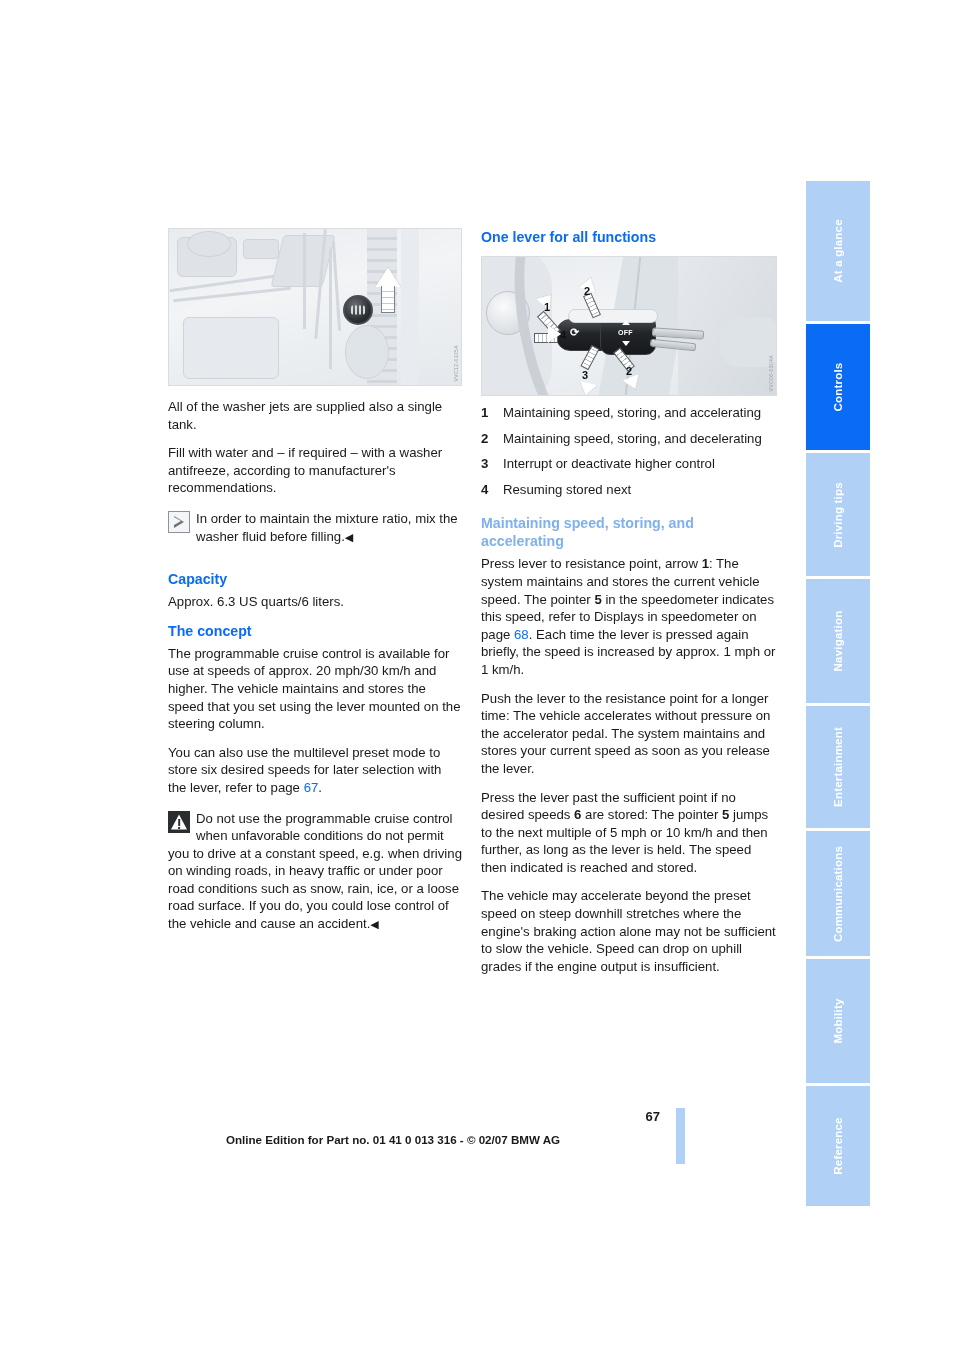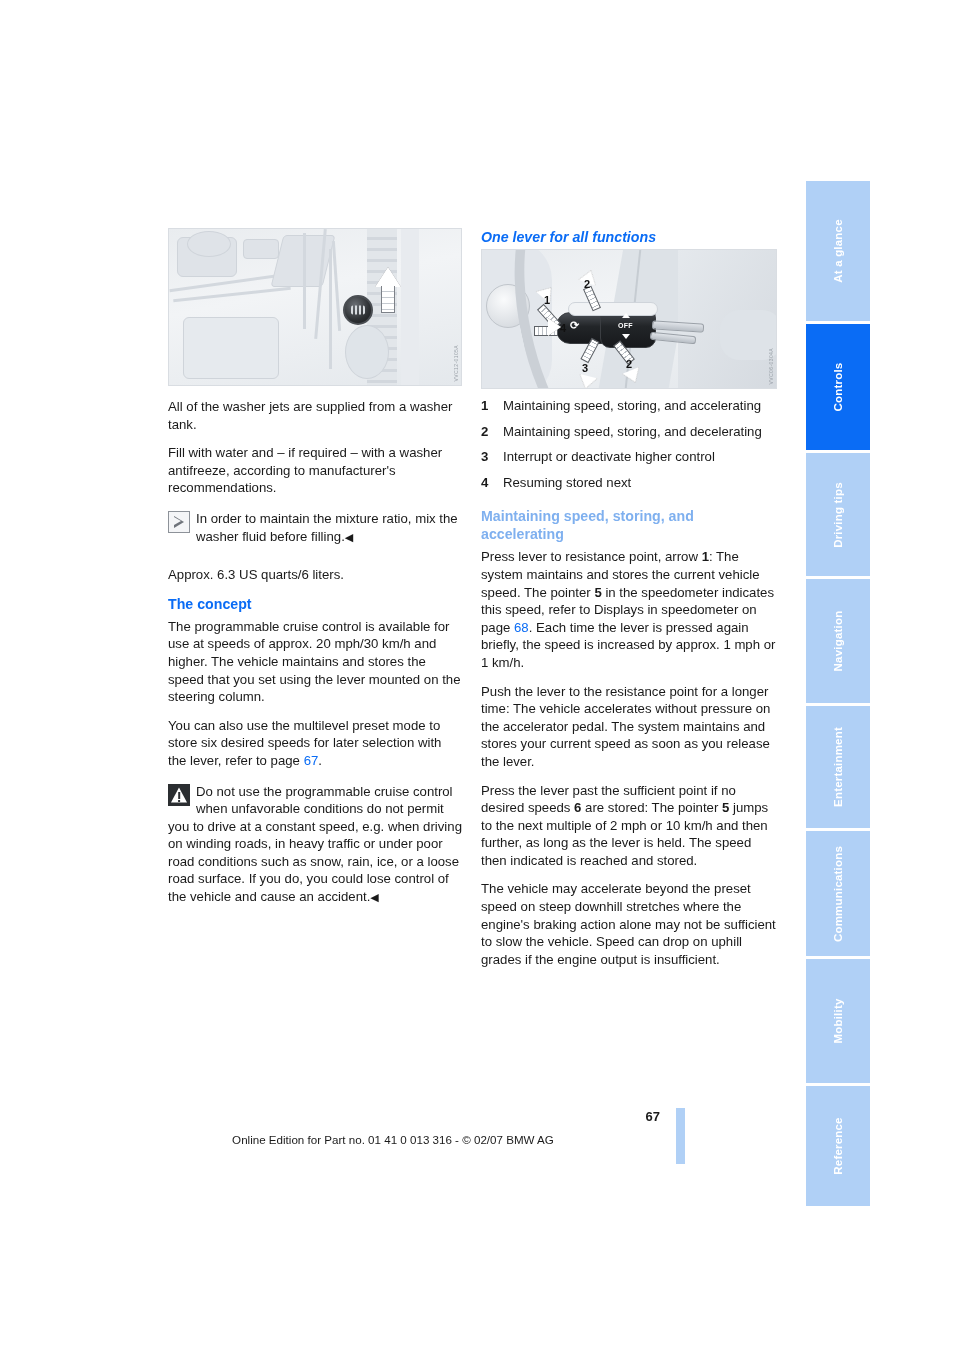--- a/index.html
+++ b/index.html
@@ -197,21 +197,21 @@
     line-height: 18px;
     margin-top: 4px;
     margin-bottom: 5px;
   }
   .h2.pale {
     color: #7fb0ef;
     font-size: 14.2px;
     margin-top: 16px;
     margin-bottom: 5px;
   }
-  .h2.one-lever { margin-top: 0; margin-bottom: 3px; font-style: italic; }
+  .h2.one-lever { margin-top: 0; margin-bottom: 10px; }
   .ref { color: #0a6cf5; }
   .bold { font-weight: bold; }
   .end-mark { font-size: 11px; letter-spacing: -0.5px; }
 
   
   .note {
     position: relative;
     margin-bottom: 11px;
     padding-left: 0;
   }
@@ -333,20 +333,21 @@
     background: #b0d0f6;
   }
   .footer-line {
     position: absolute;
     left: 0;
     top: 1133px;
     width: 954px;
     text-align: center;
     font-size: 11.6px;
     color: #1a1a1a;
+    font-weight: bold;
   }
   .footer-line span { position: relative; left: -84px; }
 </style>
 </head>
 <body>
 
 <div class="page">
 
   <div class="tab-rail">
     <div class="tab" style="top:0px;height:140px;">
@@ -395,32 +396,33 @@
       <div class="eb" style="left:176px;top:96px;width:44px;height:54px;border-radius:50%;background:#dfe4e9;"></div>
       <div class="cap" style="left:174px;top:66px;"></div>
       <div class="blockarrow-up" style="left:206px;top:38px;"></div>
       <div class="blockarrow-up" style="left:206px;top:38px;">
         <div class="head"></div>
         <div class="tail"></div>
       </div>
       <div class="fig-code">VVC12-0105A</div>
     </div>
 
-    <p style="margin-top:12px;">All of the washer jets are supplied from a washer tank.</p>
+    <p style="margin-top:12px;">All of the washer jets are supplied also a single tank.</p>
     <p>Fill with water and – if required – with a washer antifreeze, according to manufacturer's recommendations.</p>
 
     <div class="note">
       <div class="note-icon icon-note">
           <span class="tri"></span>
         </div>
       <p><span>In order to maintain the mixture ratio, mix the washer fluid before filling.</span><span class="end-mark">◀</span></p>
     </div>
 
     <div style="clear:both;height:9px;"></div>
 
+    <div class="h2">Capacity</div>
     <p>Approx. 6.3 US quarts/6 liters.</p>
 
 
     <div class="h2">The concept</div>
 
     <p>The programmable cruise control is available for use at speeds of approx. 20 mph/30 km/h and higher. The vehicle maintains and stores the speed that you set using the lever mounted on the steering column.</p>
 
     <p><span>You can also use the multilevel preset mode to store six desired speeds for later selection with the lever, refer to page </span><span class="ref">67</span><span>.</span></p>
 
 
@@ -506,21 +508,21 @@
         <div class="legend-text">Resuming stored next</div>
       </div>
     </div>
 
     <div class="h2 pale">Maintaining speed, storing, and accelerating</div>
 
     <p><span>Press lever to resistance point, arrow </span><span class="bold">1</span><span>: The system maintains and stores the current vehicle speed. The pointer </span><span class="bold">5</span><span> in the speedometer indicates this speed, refer to Displays in speedometer on page </span><span class="ref">68</span><span>. Each time the lever is pressed again briefly, the speed is increased by approx. 1 mph or 1 km/h.</span></p>
 
     <p>Push the lever to the resistance point for a longer time: The vehicle accelerates without pressure on the accelerator pedal. The system maintains and stores your current speed as soon as you release the lever.</p>
 
-    <p><span>Press the lever past the sufficient point if no desired speeds </span><span class="bold">6</span><span> are stored: The pointer </span><span class="bold">5</span><span> jumps to the next multiple of 2 mph or 10 km/h and then further, as long as the lever is held. The speed then indicated is reached and stored.</span></p>
+    <p><span>Press the lever past the sufficient point if no desired speeds </span><span class="bold">6</span><span> are stored: The pointer </span><span class="bold">5</span><span> jumps to the next multiple of 5 mph or 10 km/h and then further, as long as the lever is held. The speed then indicated is reached and stored.</span></p>
 
     <p>The vehicle may accelerate beyond the preset speed on steep downhill stretches where the engine's braking action alone may not be sufficient to slow the vehicle. Speed can drop on uphill grades if the engine output is insufficient.</p>
   </div>
 
   <div class="footer-pageno">67</div>
   <div class="footer-bar"></div>
   <div class="footer-line"><span>Online Edition for Part no. 01 41 0 013 316 - © 02/07 BMW AG</span></div>
 
 </div>
 

